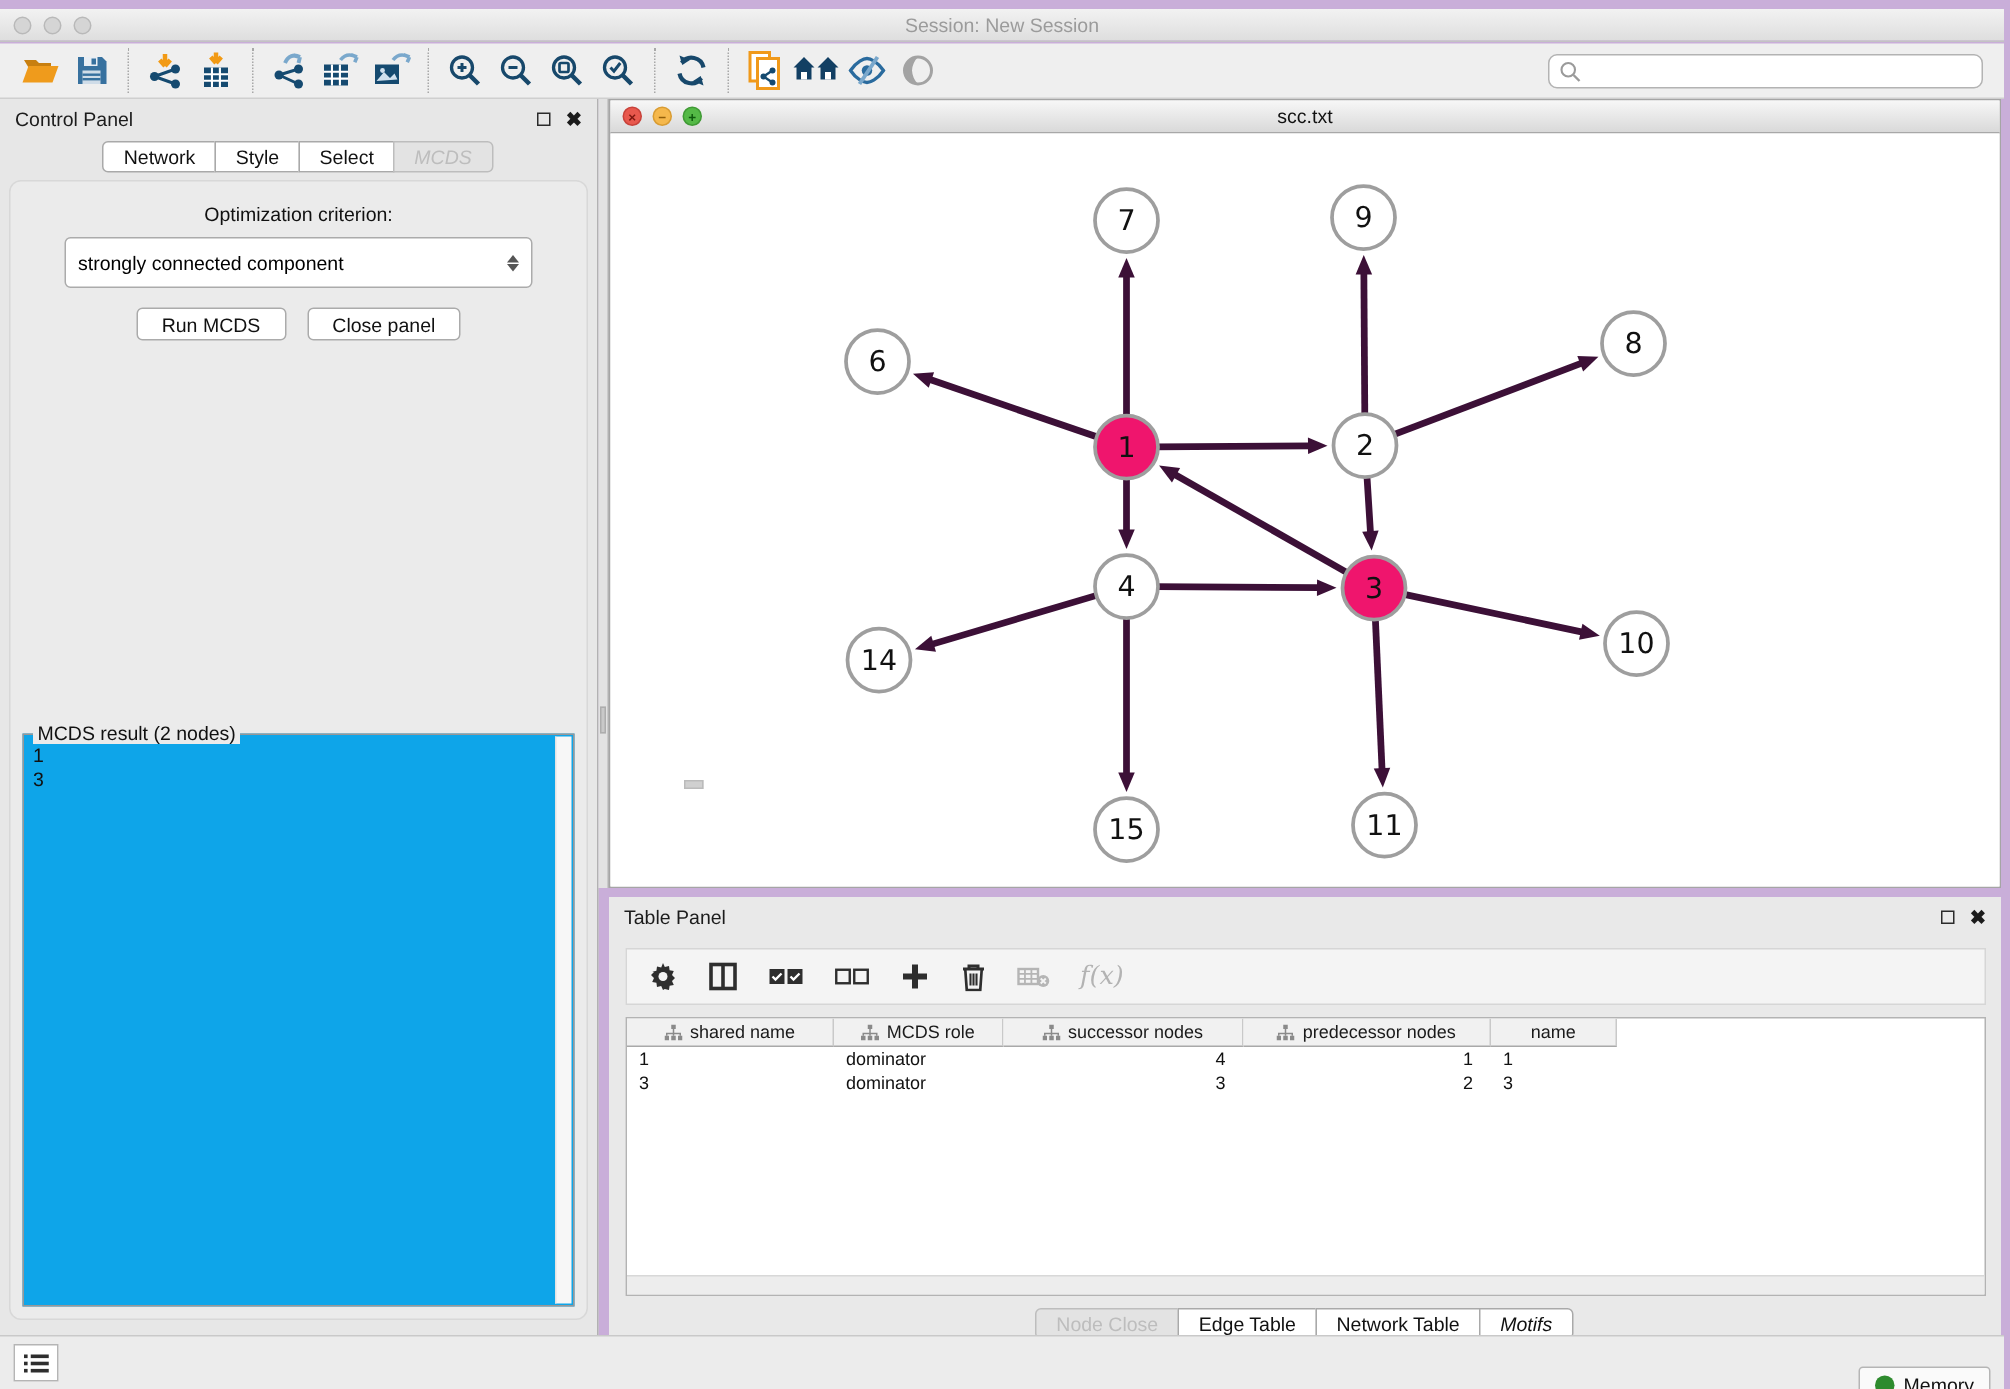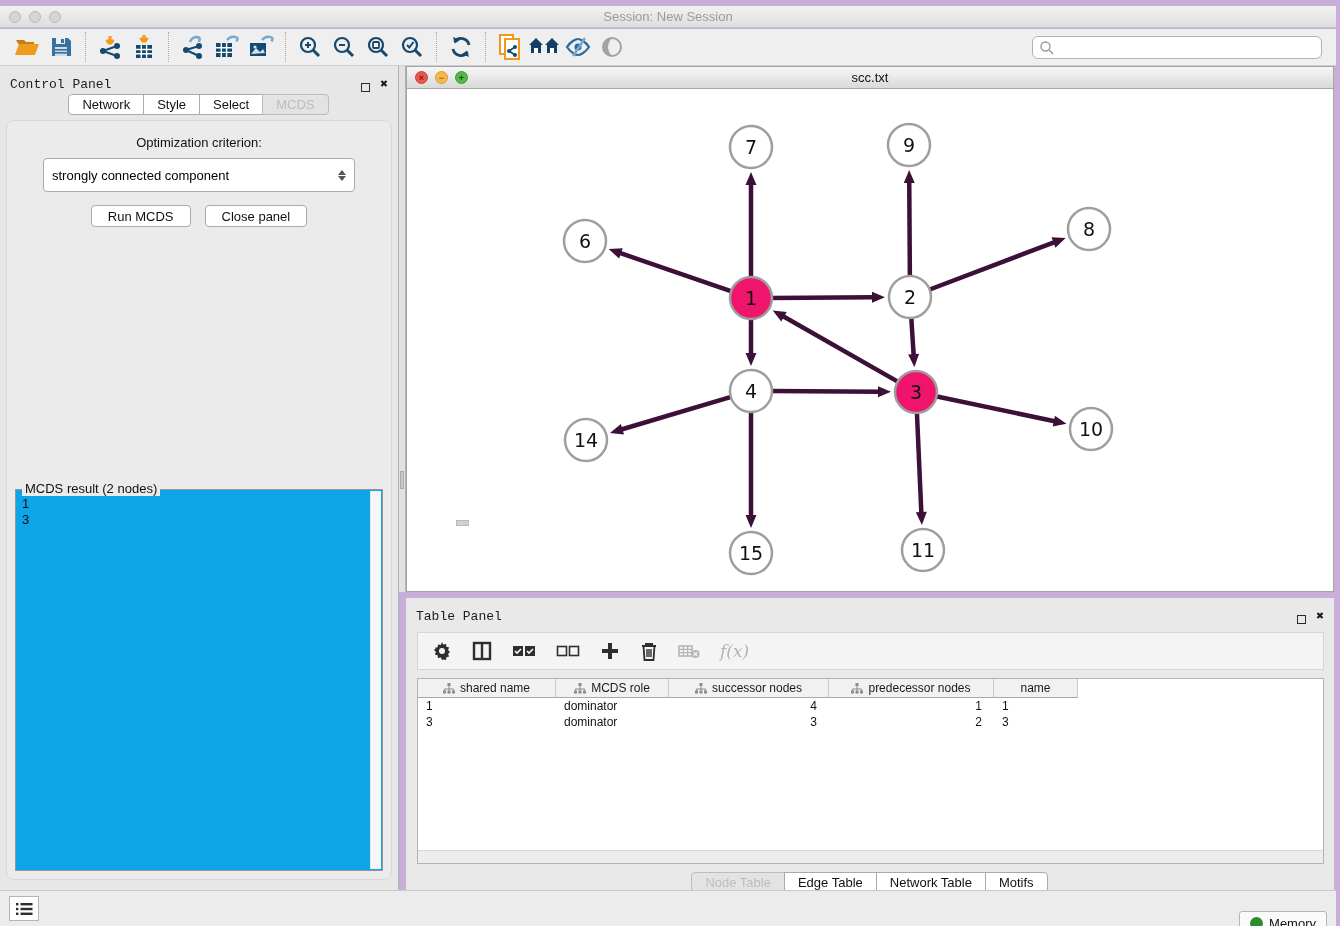--- a/index.html
+++ b/index.html
@@ -20,29 +20,29 @@
   .tb-btn { width:34px; height:30px; display:flex; align-items:center; justify-content:center; }
   .tb-div { height:30px; border-left:1px dotted #a8a8a8; margin:0 7px; }
   #search-box { position:absolute; right:14px; top:7px; width:290px; height:23px;
     background:#fff; border:1px solid #b3b3b3; border-radius:6px;
     display:flex; align-items:center; padding-left:6px; }
   #search-box input { border:none; outline:none; flex:1; font-size:13px; background:transparent; }
 
   
   #control-panel { left:0; top:66px; width:399px; bottom:36px; background:#e7e7e7;
     border-right:1px solid #b2b2b2; }
-  .panel-head { height:26px; display:flex; align-items:flex-end; padding:0 10px;font-family:Liberation Mono, monospace; }
+  .panel-head { height:26px; display:flex; align-items:center; padding:0 10px; }
   .panel-title { font-size:13px; color:#1c1c1c; flex:1; }
   .float-ic { width:9px; height:9px; border:1.5px solid #2b2b2b; margin-right:10px; }
   .close-ic { font-size:13px; font-weight:bold; color:#1b1b1b; }
   #cp-tabs { display:flex; justify-content:center; margin-top:2px; }
   .tab { font-size:13px; padding:2px 13px; background:#fff; border:1px solid #a9a9a9;
     margin-left:-1px; color:#111; }
   .tab:first-child { border-radius:4px 0 0 4px; }
-  .tab:last-child { border-radius:0 4px 4px 0; }
+  .tab:last-child { border-radius:0 4px 4px 0;font-style:italic; }
   .tab.sel { background:#e3e3e3; color:#bdbdbd; border-color:#bdbdbd; }
   #cp-body { position:absolute; left:6px; right:6px; top:54px; bottom:10px;
     background:#ebebeb; border:1px solid #d8d8d8; border-radius:8px; }
   #opt-label { text-align:center; margin-top:14px; font-size:13px; color:#111; }
   #criterion { margin:8px 36px 0 36px; height:34px; background:#fff; border:1px solid #ababab;
     border-radius:4px; display:flex; align-items:center; padding:0 8px; font-size:13px; }
   #criterion .spin { margin-left:auto; display:flex; flex-direction:column; gap:1px; }
   #criterion .spin span { width:0; height:0; border-left:4px solid transparent;
     border-right:4px solid transparent; }
   #criterion .up { border-bottom:5px solid #555; }
@@ -505,21 +505,21 @@
           <div class="td" style="width: 138px; padding-left: 8px;">3</div>
           <div class="td" style="width: 113px; padding-left: 8px;">dominator</div>
           <div class="td" style="width: 160px; justify-content: flex-end; padding-right: 12px;">3</div>
           <div class="td" style="width: 165px; justify-content: flex-end; padding-right: 12px;">2</div>
           <div class="td" style="width: 84px; padding-left: 8px;">3</div>
         </div>
       </div>
     <div id="tp-hscroll"></div>
   </div>
   <div id="tp-tabs">
-      <div class="tab sel">Node Table</div>
+      <div class="tab sel">Node Close</div>
       <div class="tab">Edge Table</div>
       <div class="tab">Network Table</div>
       <div class="tab">Motifs</div>
     </div>
 </div>
 
 <div class="abs" id="statusbar">
   <div id="list-btn">
     <svg width="18" height="14" viewBox="0 0 18 14">
         <g fill="#2e2e2e">

